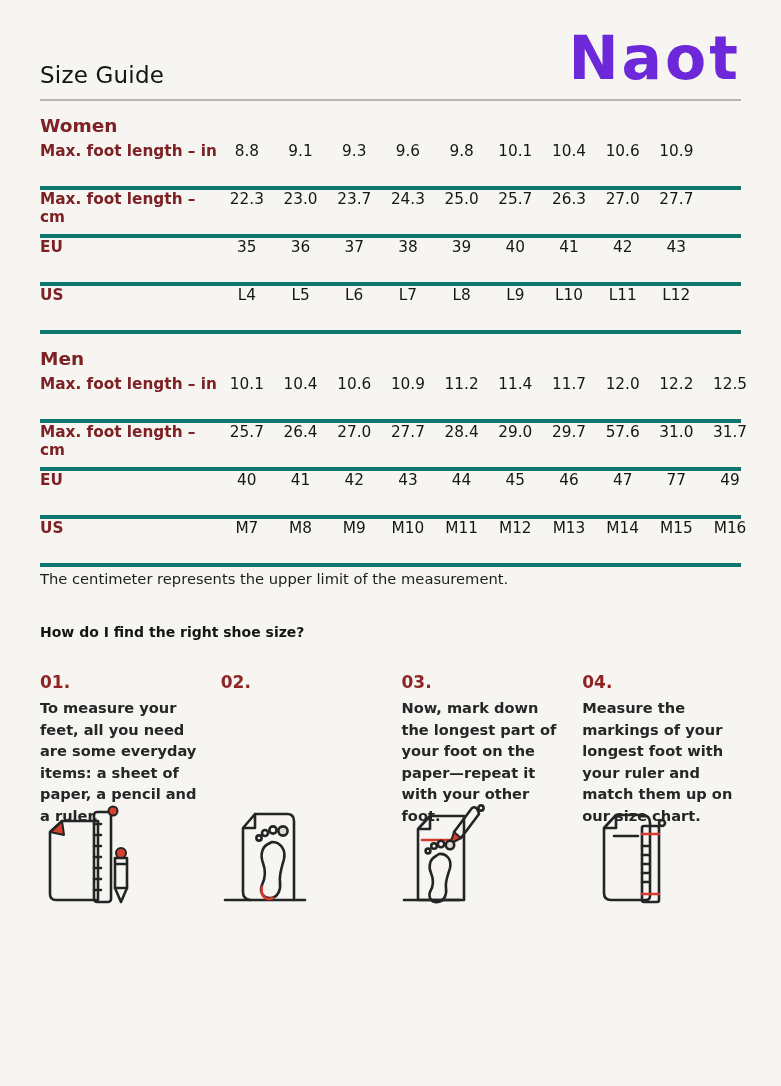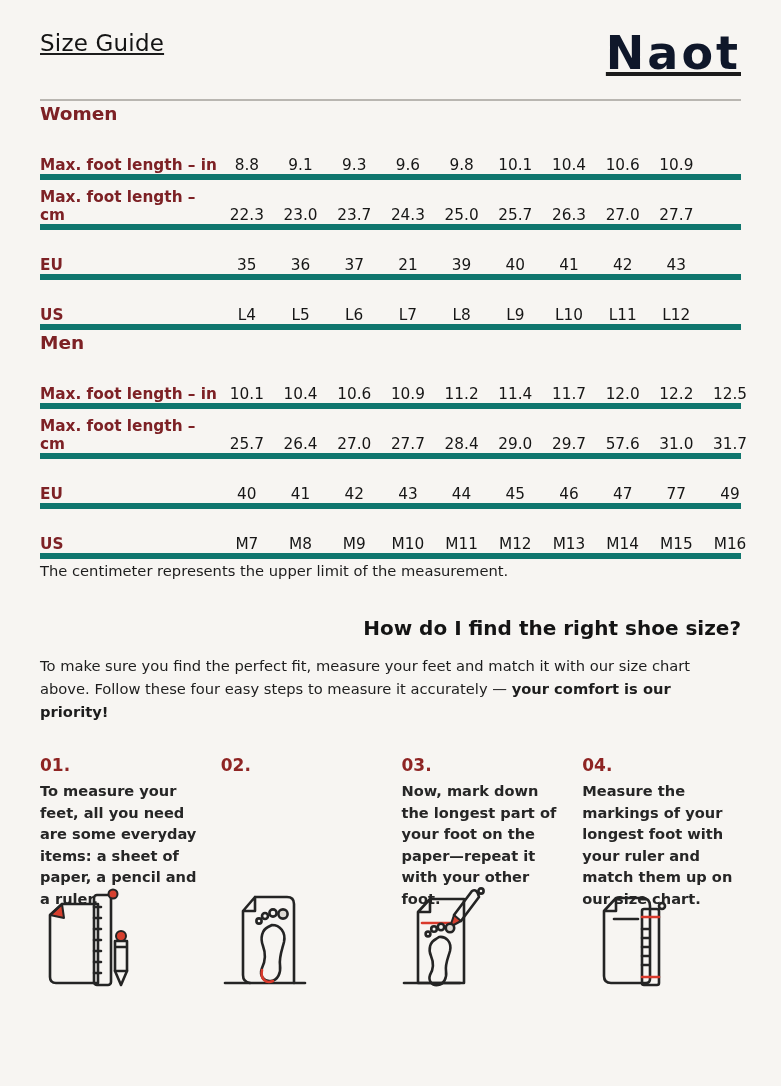--- a/index.html
+++ b/index.html
@@ -5,38 +5,38 @@
   html,body { margin:0; padding:0; }
   body {
     width:781px; height:1086px; overflow:hidden;
     background:#f7f5f2;
     font-family:"DejaVu Sans","Liberation Sans",sans-serif;
     color:#1c1c1c;
   }
   .page { padding:30px 40px 0 40px; }
 
   
-  .header { display:flex; justify-content:space-between; align-items:flex-start; height:58px;text-decoration:underline; }
+  .header { display:flex; justify-content:space-between; align-items:flex-end; height:58px; }
   .page-title { font-size:23px; font-weight:500; color:#141414; letter-spacing:.2px; }
-  .logo { font-size:46px; font-weight:800; color:#0f172a; letter-spacing:3px; line-height:1; }
+  .logo { font-size:60px; font-weight:800; color:#6d28d9; letter-spacing:3px; line-height:1; }
   .header-divider { border:none; border-top:2px solid #b9b6b1; margin:11px 0 0 0; }
 
   
-  .section-heading { margin-top:2px; font-size:18.5px; font-weight:700; color:#7d2125; }
+  .section-heading { margin-top:14px; font-size:18.5px; font-weight:700; color:#7d2125; }
   .size-table { margin-top:6px; }
-  .trow { display:flex; align-items:flex-end; height:44px; border-bottom:6px solid #0f766e; }
+  .trow { display:flex; align-items:flex-start; height:44px; border-bottom:4px solid #0f766e; }
   .tlabel { width:180px; flex:0 0 180px; font-size:15.3px; font-weight:700; color:#7d2125; }
   .cells { display:flex; }
   .cells .cell { width:53.7px; text-align:center; font-size:15.3px; color:#161616; }
 
   
   .notes { width:712px; }
   .notes p { margin:0; font-size:14.7px; line-height:23px; color:#1d1d1d; }
 
-  .howto-heading { margin-top:34px; font-size:20px; font-weight:700; color:#141414;text-align:right; }
+  .howto-heading { margin-top:34px; font-size:14px; font-weight:700; color:#141414; }
   .howto-body { margin-top:14px; width:700px; font-size:14.7px; line-height:23px; color:#1d1d1d; }
   .howto-body b { font-weight:700; }
 
   
   .steps { margin-top:32px; display:grid; grid-template-columns:repeat(4,1fr); column-gap:22px; }
   .step-number { font-size:17px; font-weight:700; color:#8e2423; }
   .step-text { margin-top:5px; font-size:14.6px; line-height:21.5px; font-weight:600; color:#262626; }
   .step-body { height:128px; }
   .step-icon { margin-top:2px; }
   svg.icn { display:block; }
@@ -85,21 +85,21 @@
           <span class="cell">27.0</span>
           <span class="cell">27.7</span>
         </div>
     </div>
     <div class="trow">
       <div class="tlabel">EU</div>
       <div class="cells">
           <span class="cell">35</span>
           <span class="cell">36</span>
           <span class="cell">37</span>
-          <span class="cell">21</span>
+          <span class="cell">38</span>
           <span class="cell">39</span>
           <span class="cell">40</span>
           <span class="cell">41</span>
           <span class="cell">42</span>
           <span class="cell">43</span>
         </div>
     </div>
     <div class="trow">
       <div class="tlabel">US</div>
       <div class="cells">
@@ -178,21 +178,20 @@
           <span class="cell">M16</span>
         </div>
     </div>
   </div>
 
   <div class="notes">
     <p>The centimeter represents the upper limit of the measurement.</p>
   </div>
 
   <div class="howto-heading">How do I find the right shoe size?</div>
-  <div class="howto-body"><span>To make sure you find the perfect fit, measure your feet and match it with our size chart above. Follow these four easy steps to measure it accurately — </span><b>your comfort is our priority!</b></div>
 
   <div class="steps">
 
     <div class="step">
       <div class="step-body">
         <div class="step-number">01.</div>
         <div class="step-text">To measure your feet, all you need are some everyday items: a sheet of paper, a pencil and a ruler.</div>
       </div>
       <div class="step-icon">
         <svg class="icn" width="92" height="108" viewBox="0 0 92 108">

